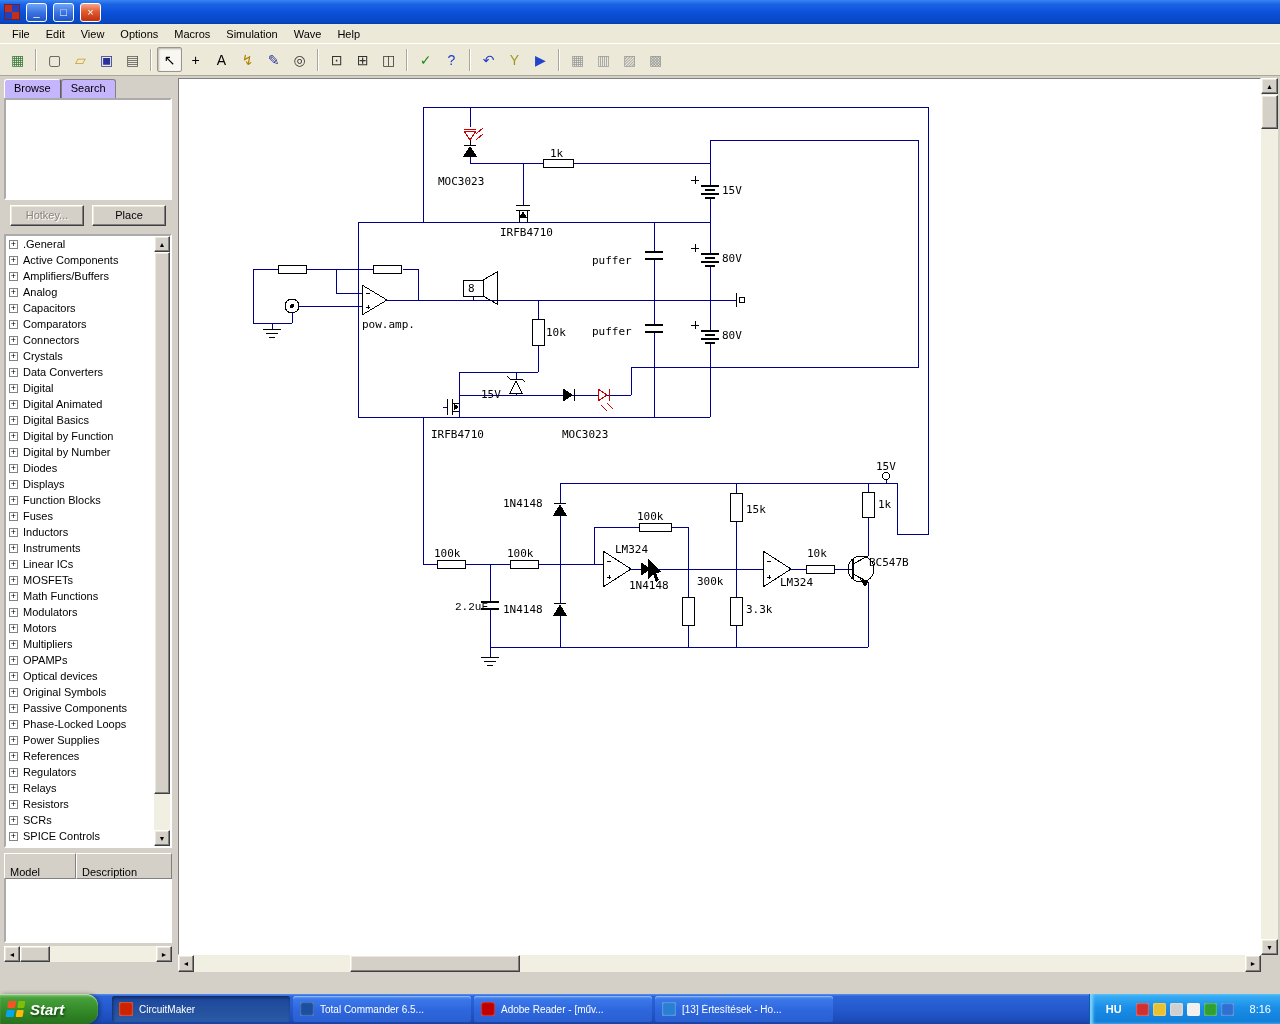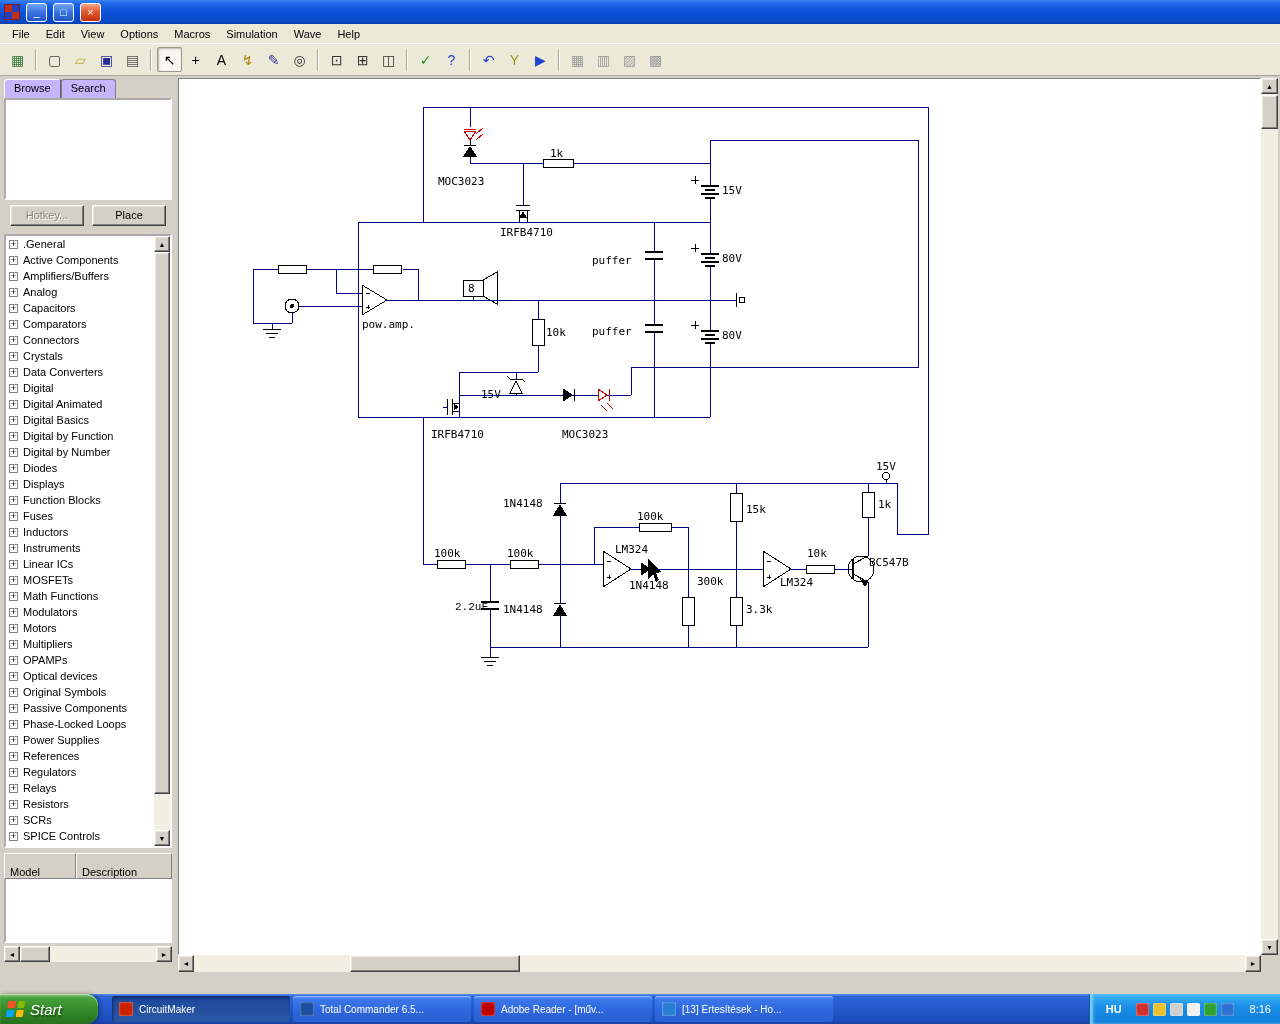--- a/index.html
+++ b/index.html
@@ -65,21 +65,21 @@
   .corner{position:absolute;right:2px;bottom:22px;width:17px;height:17px;background:#d4d0c8}
 
   
   .taskbar{position:absolute;left:0;right:0;bottom:0;height:30px;
     background:linear-gradient(180deg,#5a90ec 0%,#2c65d8 8%,#2459cd 50%,#1d4cba 88%,#17419f 100%)}
   .start-btn{position:absolute;left:0;top:0;height:30px;width:98px;display:flex;align-items:center;gap:6px;padding:0 12px 0 7px;
     border-radius:0 12px 12px 0;background:linear-gradient(180deg,#8cc57c 0%,#48a03c 14%,#338a28 55%,#27721e 100%);
     box-shadow:inset 0 1px 1px #b8e4a8,2px 0 4px rgba(0,0,0,.35)}
   .start-logo{width:17px;height:16px;display:grid;grid-template:1fr 1fr/1fr 1fr;gap:2px;transform:skewX(-10deg)}
   .start-logo i{border-radius:1px}
-  .start-text{color:#fff;font-size:15px;font-weight:normal;font-style:italic;text-shadow:1px 2px 2px #174a10}
+  .start-text{color:#fff;font-size:15px;font-weight:bold;font-style:italic;text-shadow:1px 2px 2px #174a10}
   .task-items{position:absolute;left:112px;top:2px;display:flex;gap:3px}
   .task-item{width:178px;height:26px;border-radius:3px;display:flex;align-items:center;gap:6px;padding:0 7px;color:#fff;font-size:10px;
     background:linear-gradient(180deg,#68a0f6 0%,#3b78ea 12%,#2e66dd 55%,#2a5fd0 100%);box-shadow:inset 0 1px 0 #8ab6f8}
   .task-item.active{background:linear-gradient(180deg,#1c469e 0%,#25529e 60%,#2a5aa8 100%);box-shadow:inset 1px 2px 3px #102c66}
   .task-icon{width:14px;height:14px;border-radius:2px;flex:none;box-shadow:inset 0 0 2px rgba(255,255,255,.7)}
   .task-label{white-space:nowrap;overflow:hidden}
   .tray{position:absolute;right:0;top:0;height:30px;display:flex;align-items:center;gap:11px;padding:0 9px 0 13px;
     background:linear-gradient(180deg,#3db2f5 0%,#1a8ee8 45%,#0f7cd6 100%);border-left:1px solid #0a5ca8;box-shadow:inset 3px 0 3px #7fd2fa}
   .tray-lang{color:#fff;font-size:11px;font-weight:bold;padding:1px 3px}
   .tray-icon{width:13px;height:13px;border-radius:2px;box-shadow:inset 0 0 2px rgba(255,255,255,.8)}

